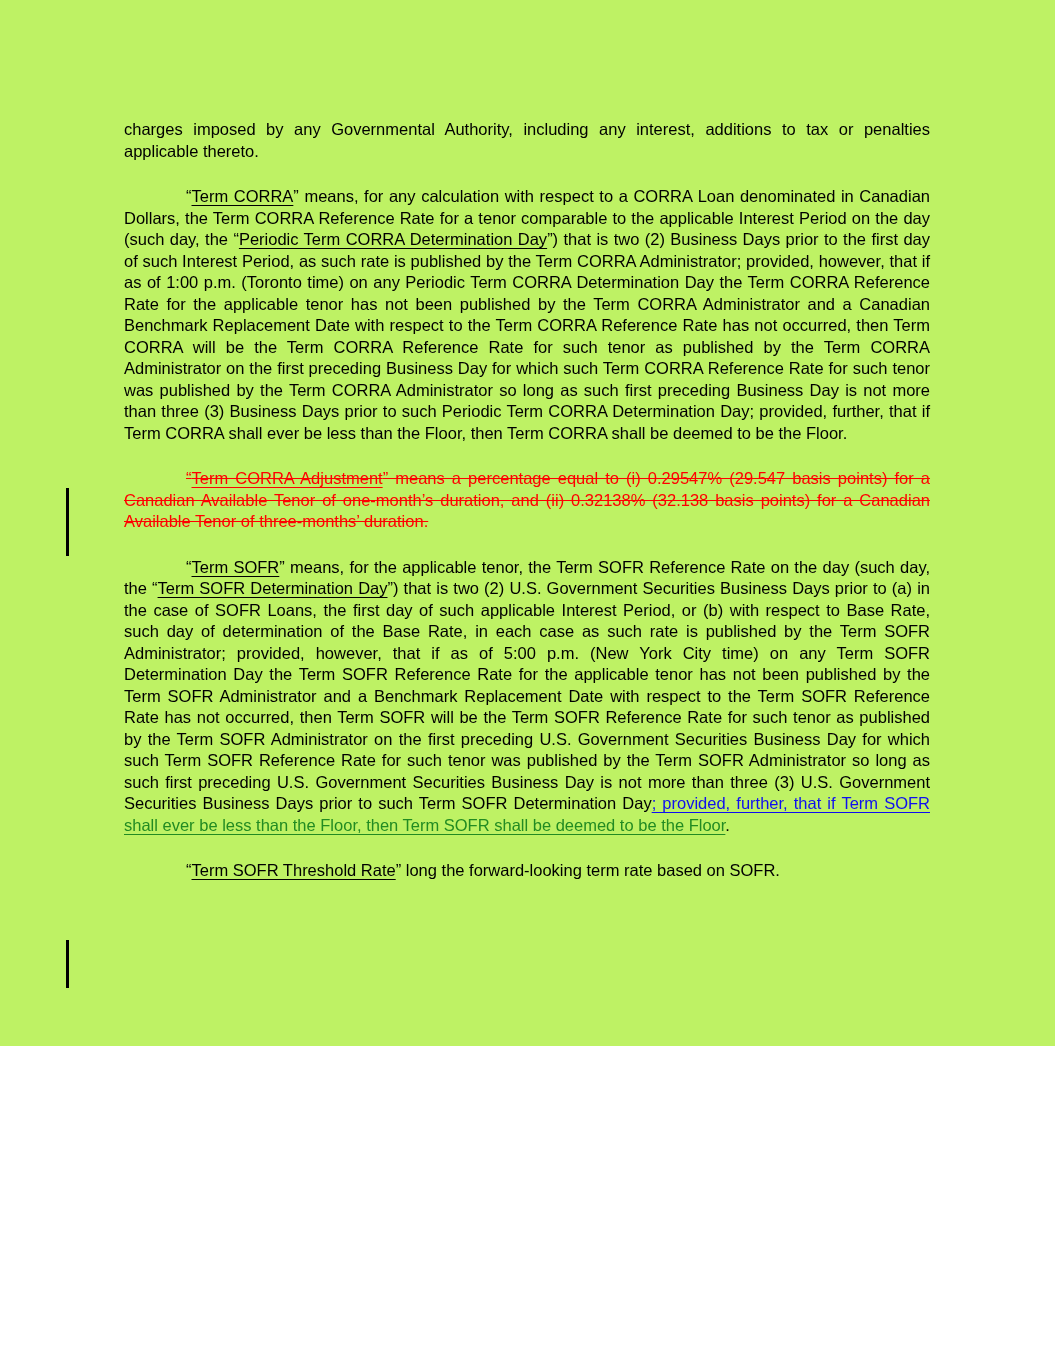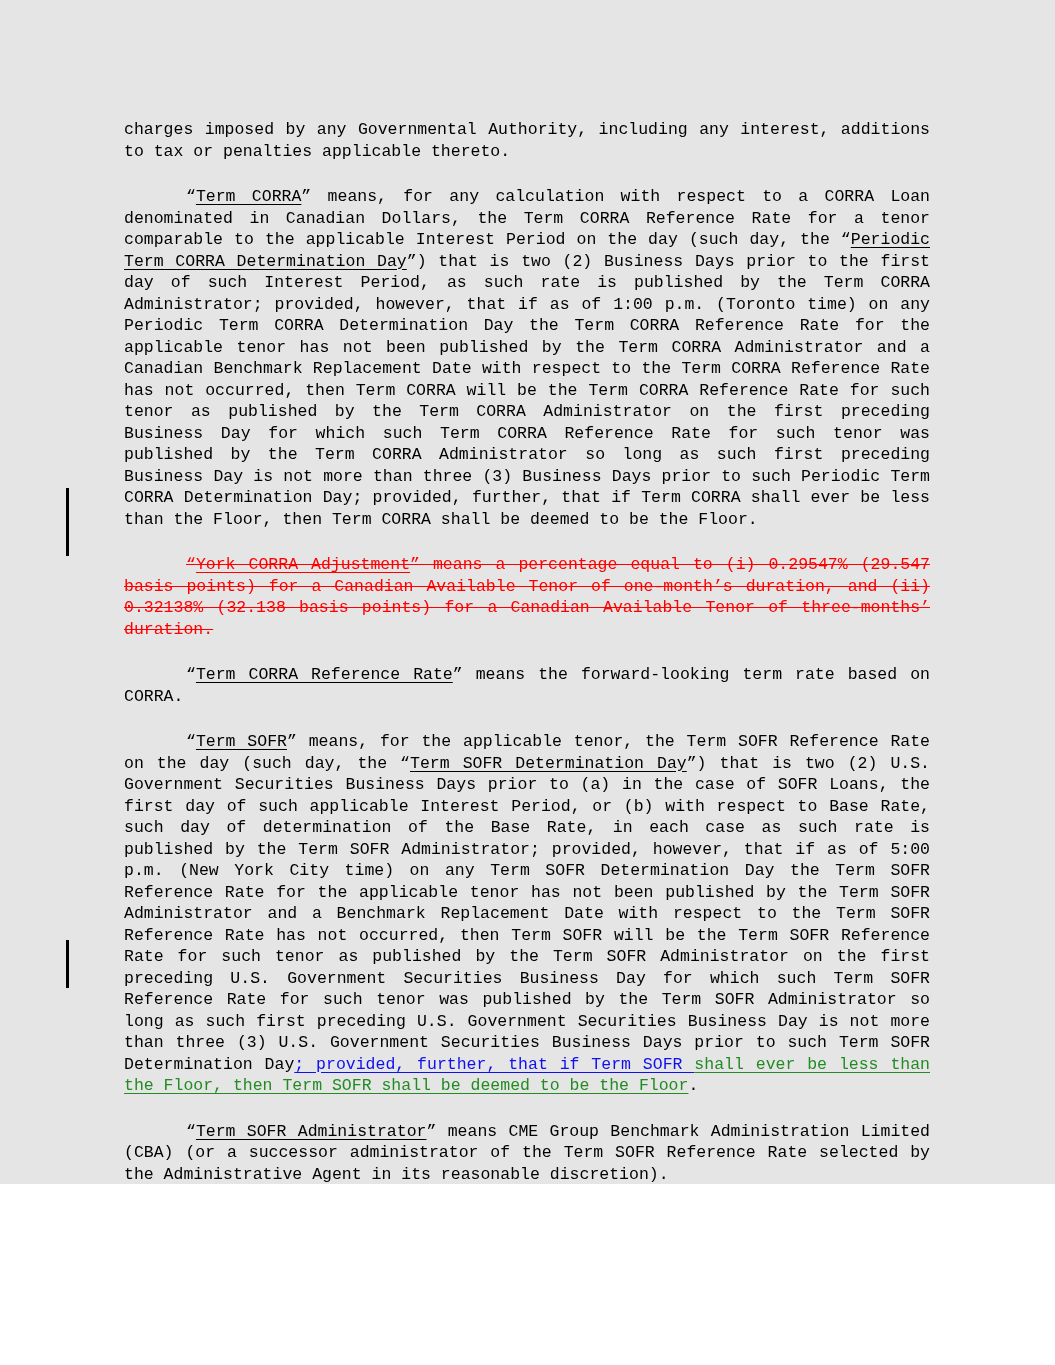--- a/index.html
+++ b/index.html
@@ -3,23 +3,23 @@
 <meta charset="utf-8">
 <style>
   html, body {
     margin: 0;
     padding: 0;
     background: #ffffff;
   }
   .page {
     position: relative;
     width: 1055px;
-    height: 1184px;
-    background: #e5e5e5;
-    font-family: Liberation Mono, monospace;
+    height: 1046px;
+    background: #bef264;
+    font-family: Liberation Sans, sans-serif;
     color: var(--c-text, #000000);
     overflow: hidden;
   }
   .doc-body {
     position: absolute;
     top: 119px;
     left: 124px;
     width: 806px;
     font-size: 16.5px;
     line-height: 21.5px;
@@ -92,24 +92,22 @@
 <body>
 
 <div class="page">
 
   <div class="change-bar bar-deleted"></div>
   <div class="change-bar bar-inserted"></div>
 
   <section class="doc-body">
       <p class="para"><span>charges imposed by any Governmental Authority, including any interest, additions to tax or penalties applicable thereto.</span></p>
       <p class="para indent"><span>“</span><span class="run-u">Term CORRA</span><span>” means, for any calculation with respect to a CORRA Loan denominated in Canadian Dollars, the Term CORRA Reference Rate for a tenor comparable to the applicable Interest Period on the day (such day, the “</span><span class="run-u">Periodic Term CORRA Determination Day</span><span>”) that is two (2) Business Days prior to the first day of such Interest Period, as such rate is published by the Term CORRA Administrator; provided, however, that if as of 1:00 p.m. (Toronto time) on any Periodic Term CORRA Determination Day the Term CORRA Reference Rate for the applicable tenor has not been published by the Term CORRA Administrator and a Canadian Benchmark Replacement Date with respect to the Term CORRA Reference Rate has not occurred, then Term CORRA will be the Term CORRA Reference Rate for such tenor as published by the Term CORRA Administrator on the first preceding Business Day for which such Term CORRA Reference Rate for such tenor was published by the Term CORRA Administrator so long as such first preceding Business Day is not more than three (3) Business Days prior to such Periodic Term CORRA Determination Day; provided, further, that if Term CORRA shall ever be less than the Floor, then Term CORRA shall be deemed to be the Floor.</span></p>
-      <p class="para indent"><span class="run-del">“</span><span class="run-del-u">York CORRA Adjustment</span><span class="run-del">” means a percentage equal to (i) 0.29547% (29.547 basis points) for a Canadian Available Tenor of one-month’s duration, and (ii) 0.32138% (32.138 basis points) for a Canadian Available Tenor of three-months’ duration.</span></p>
-      <p class="para indent"><span>“</span><span class="run-u">Term CORRA Reference Rate</span><span>” means the forward-looking term rate based on CORRA.</span></p>
+      <p class="para indent"><span class="run-del">“</span><span class="run-del-u">Term CORRA Adjustment</span><span class="run-del">” means a percentage equal to (i) 0.29547% (29.547 basis points) for a Canadian Available Tenor of one-month’s duration, and (ii) 0.32138% (32.138 basis points) for a Canadian Available Tenor of three-months’ duration.</span></p>
       <p class="para indent"><span>“</span><span class="run-u">Term SOFR</span><span>” means, for the applicable tenor, the Term SOFR Reference Rate on the day (such day, the “</span><span class="run-u">Term SOFR Determination Day</span><span>”) that is two (2) U.S. Government Securities Business Days prior to (a) in the case of SOFR Loans, the first day of such applicable Interest Period, or (b) with respect to Base Rate, such day of determination of the Base Rate, in each case as such rate is published by the Term SOFR Administrator; provided, however, that if as of 5:00 p.m. (New York City time) on any Term SOFR Determination Day the Term SOFR Reference Rate for the applicable tenor has not been published by the Term SOFR Administrator and a Benchmark Replacement Date with respect to the Term SOFR Reference Rate has not occurred, then Term SOFR will be the Term SOFR Reference Rate for such tenor as published by the Term SOFR Administrator on the first preceding U.S. Government Securities Business Day for which such Term SOFR Reference Rate for such tenor was published by the Term SOFR Administrator so long as such first preceding U.S. Government Securities Business Day is not more than three (3) U.S. Government Securities Business Days prior to such Term SOFR Determination Day</span><span class="run-ins-blue">; provided, further, that if Term SOFR </span><span class="run-ins-green">shall ever be less than the Floor, then Term SOFR shall be deemed to be the Floor</span><span>.</span></p>
-      <p class="para indent"><span>“</span><span class="run-u">Term SOFR Administrator</span><span>” means CME Group Benchmark Administration Limited (CBA) (or a successor administrator of the Term SOFR Reference Rate selected by the Administrative Agent in its reasonable discretion).</span></p>
       <p class="para indent"><span>“</span><span class="run-u">Term SOFR Threshold Rate</span><span>” long the forward-looking term rate based on SOFR.</span></p>
     </section>
 
   <div class="page-number">62</div>
 
   <div class="footer-block">
     <div>[Matrix] Credit Agreement</div>
     <div>#34412859</div>
   </div>
 

